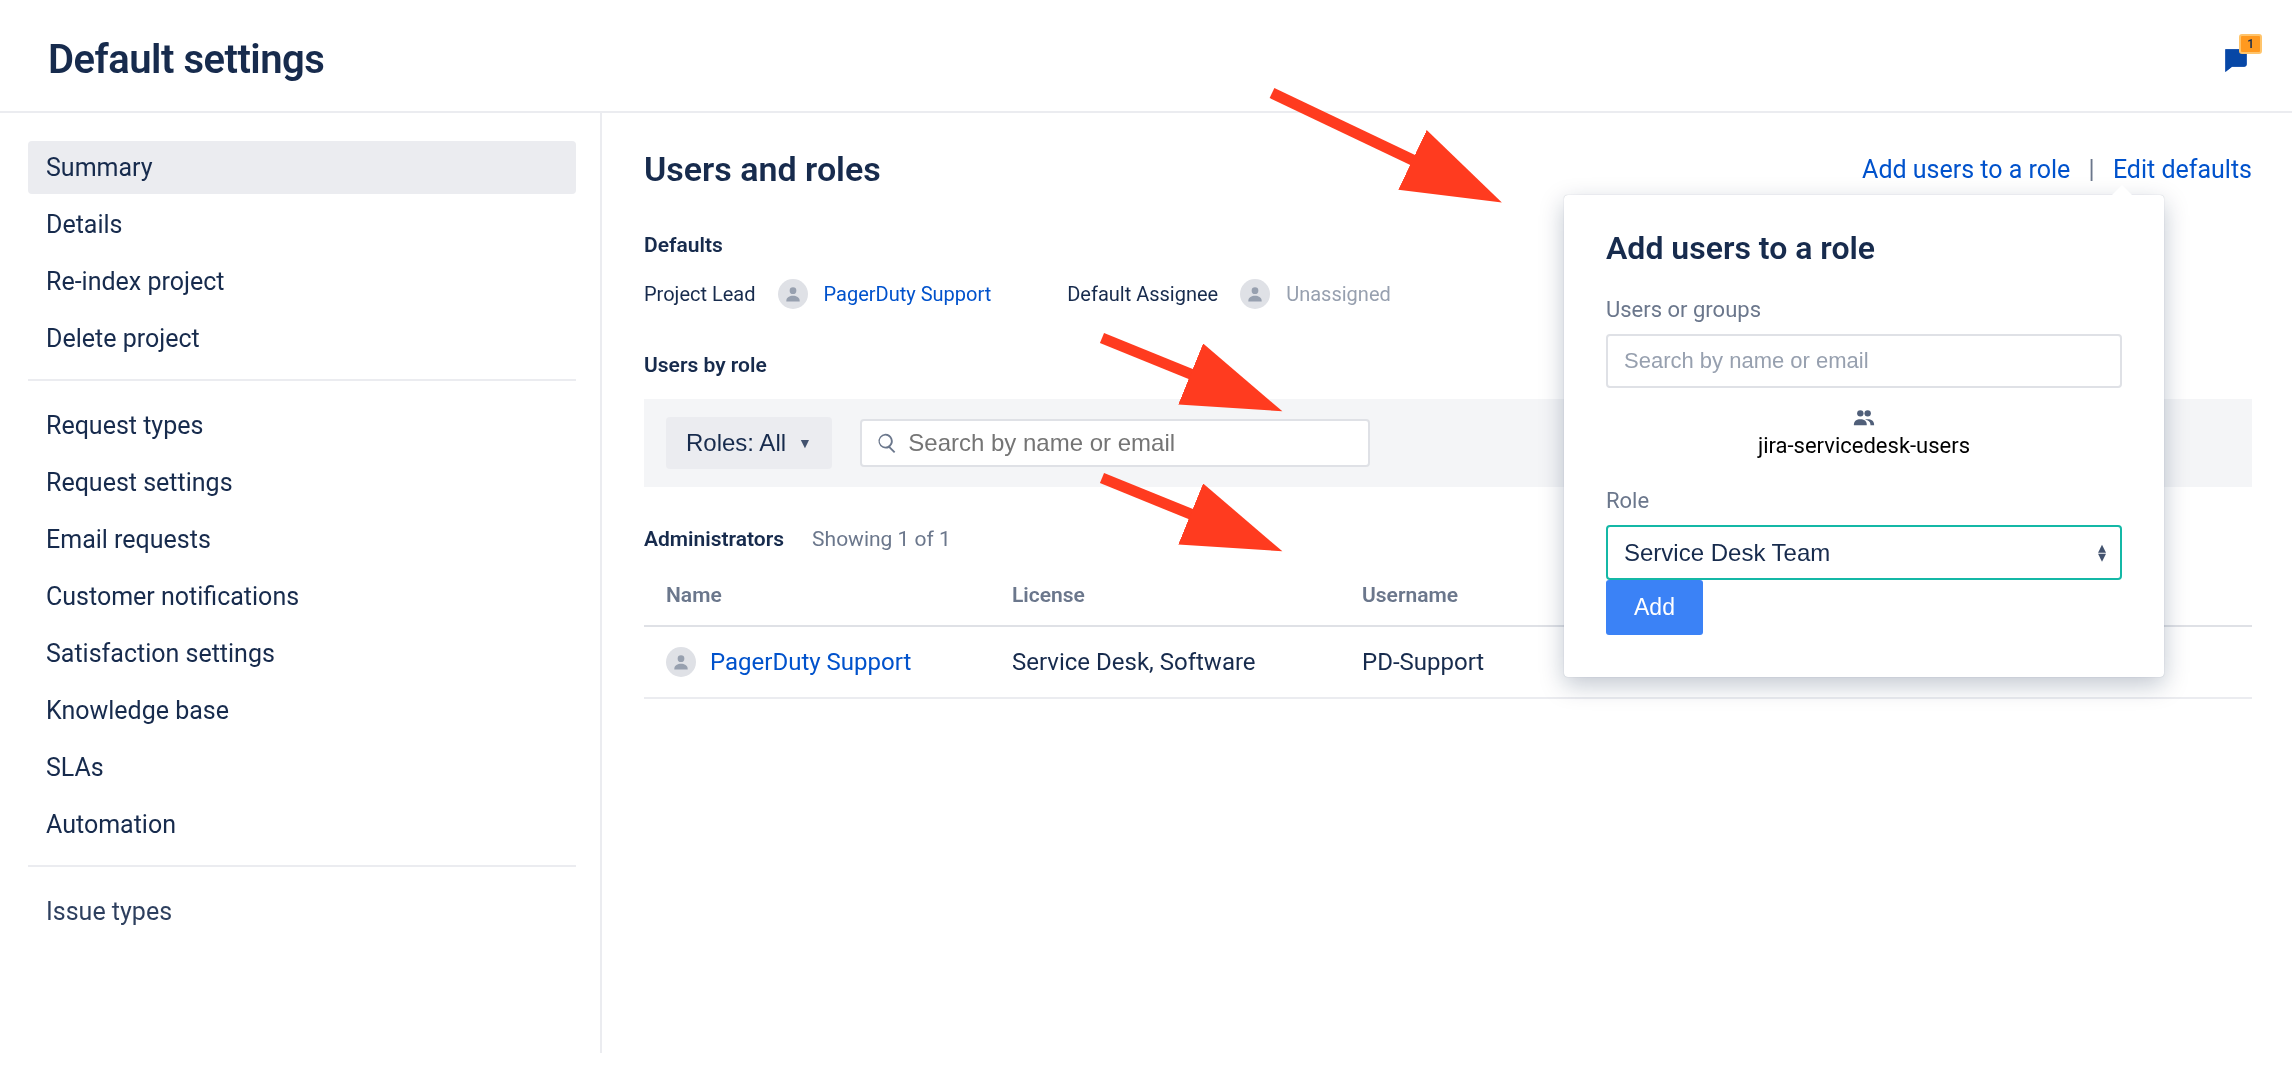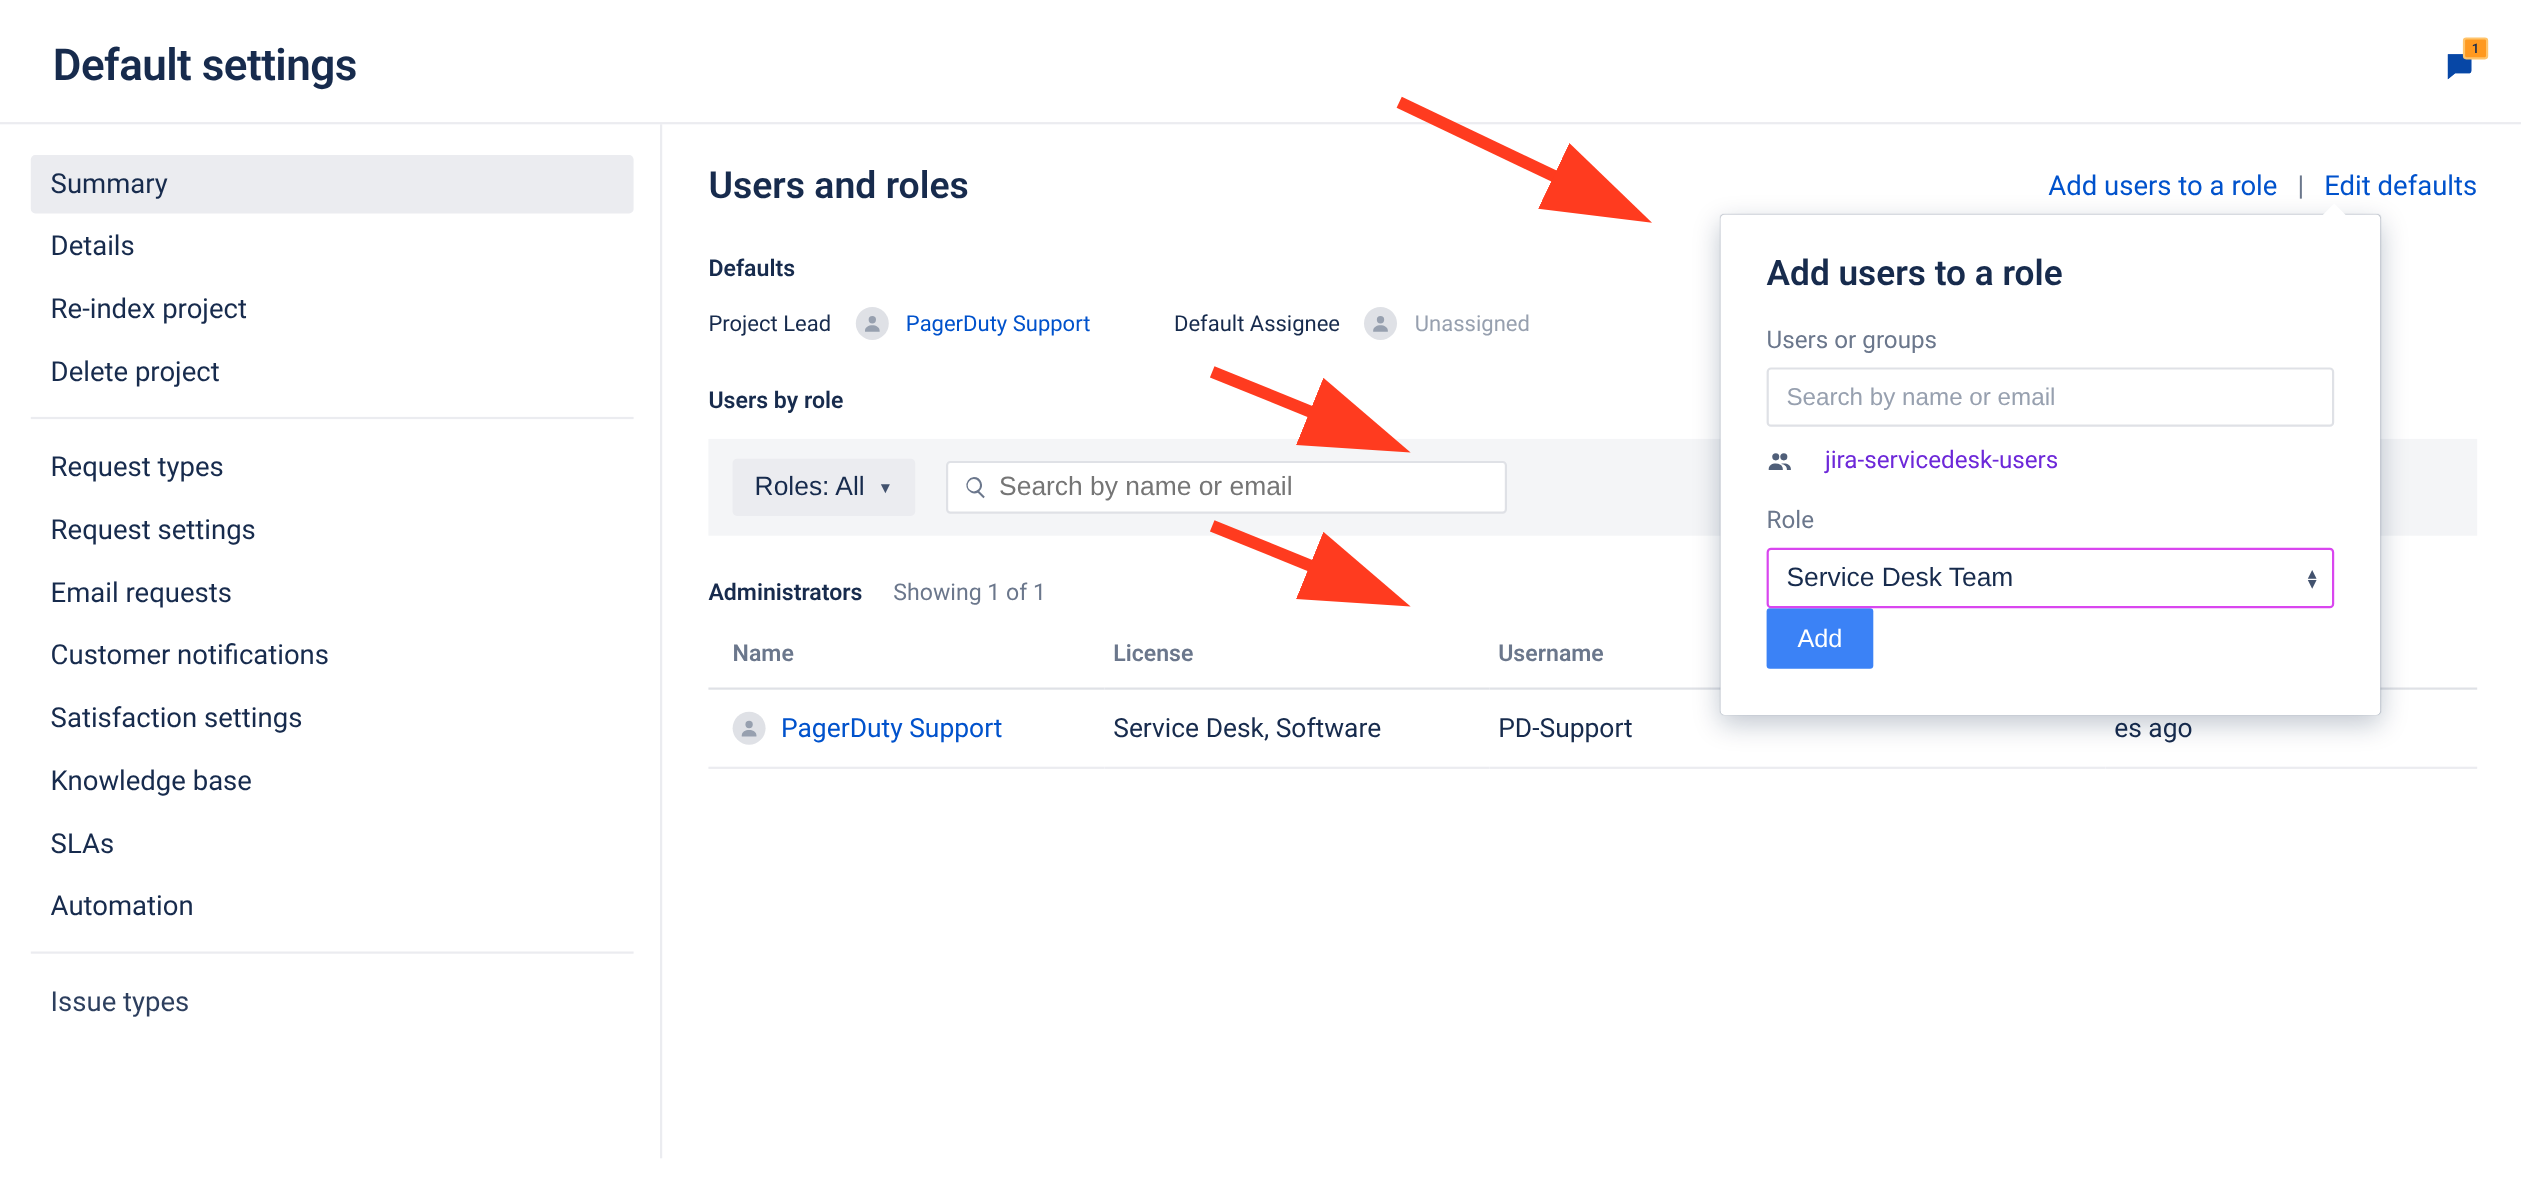--- a/index.html
+++ b/index.html
@@ -221,33 +221,34 @@
   border-radius: 4px;
   padding: 12px 16px;
   font-size: 22px;
   margin-top: 12px;
   color: #172B4D;
 }
 .popover input[type="text"]::placeholder { color: #97A0AF; }
 .chip {
   display: flex;
   align-items: center;
-  gap: 29px;
+  gap: 5px;
   margin-top: 18px;
   font-size: 22px;
-  color: #6d28d9;
+  color: #000000;
+  flex-direction: column;
 }
 .chip svg { width: 24px; height: 22px; fill: #505F79; }
 .select-wrap {
   position: relative;
   margin-top: 12px;
 }
 .select-wrap select {
   width: 100%;
-  border: 2px solid #d946ef;
+  border: 2px solid #14b8a6;
   border-radius: 4px;
   padding: 12px 16px;
   font-size: 24px;
   color: #172B4D;
   appearance: none;
   background: #fff;
 }
 .select-caret {
   position: absolute;
   right: 16px;

